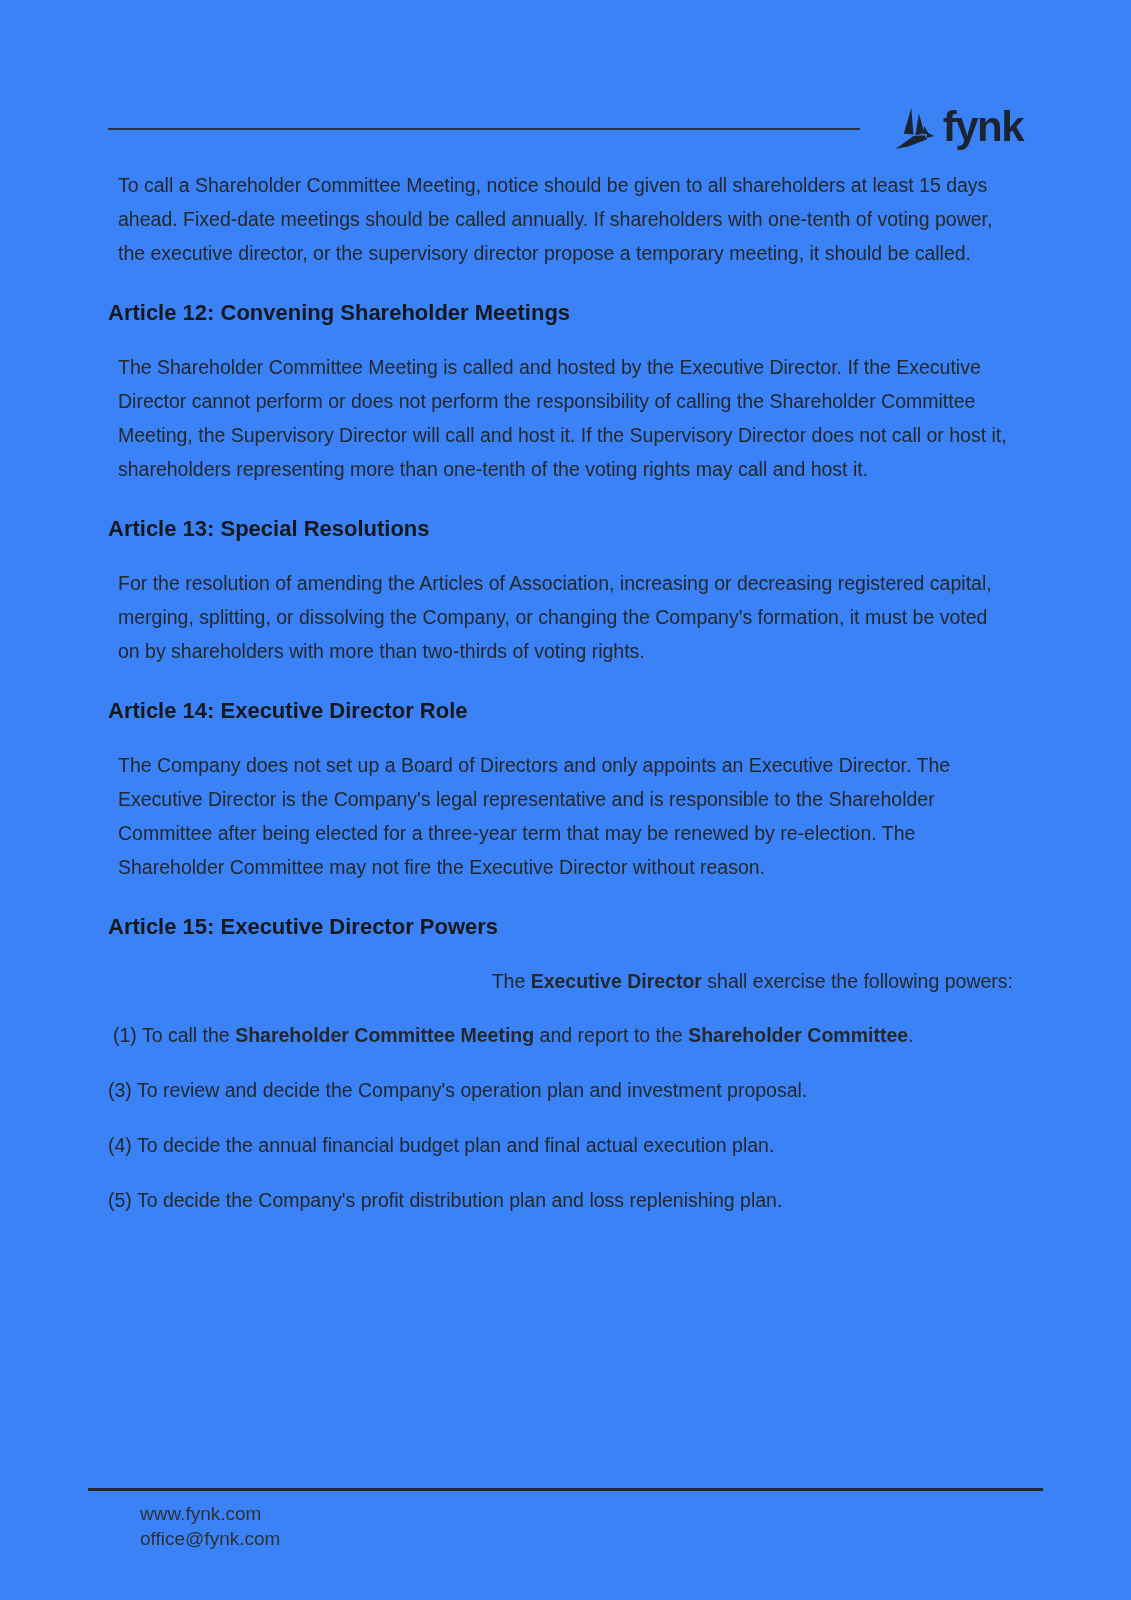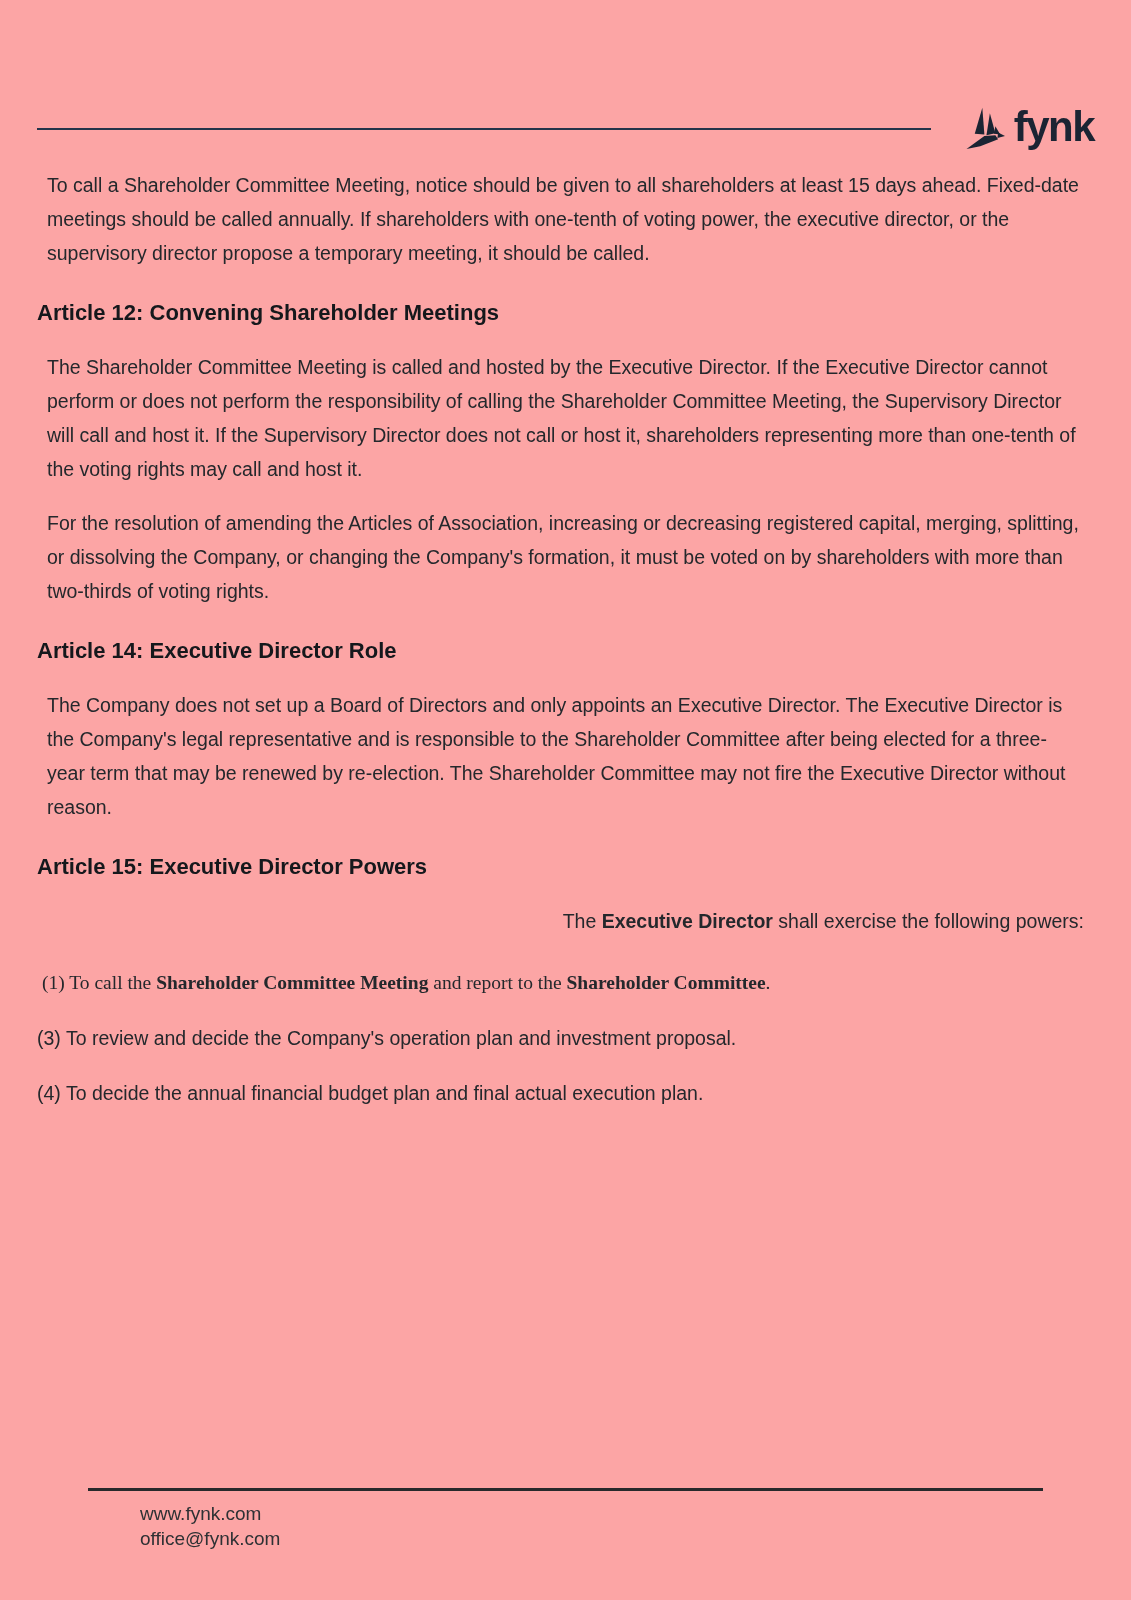--- a/index.html
+++ b/index.html
@@ -1,25 +1,25 @@
 <!DOCTYPE html>
 <html><head>
 <meta charset="utf-8">
 <style>
   html, body { margin: 0; padding: 0; background: #e9e9e9; }
   .page {
     position: relative;
     width: 1131px;
     height: 1600px;
     margin: 0 auto;
-    background: #fca5a5;
+    background: #3b82f6;
     font-family: "Liberation Sans", sans-serif;
     color: #24282c;
     box-sizing: border-box;
-    padding: 0 37px;
+    padding: 0 108px;
     overflow: hidden;
   }
   
   .header {
     margin-top: 104px;
     height: 50px;
     display: flex;
     align-items: center;
   }
   .header-rule {
@@ -60,21 +60,21 @@
   .powers-intro { margin-top: 20px; text-align: right; }
   .powers-list { margin: 0; padding: 0; list-style: none; }
   .powers-item {
     font-size: 19.5px;
     line-height: 34px;
     color: #24282c;
     margin-top: 21px;
     padding-left: 32px;
     text-indent: -32px;
   }
-  .powers-item.first { margin-top: 28px; padding-left: 37px; text-indent: -32px; font-family: Liberation Serif, serif; }
+  .powers-item.first { margin-top: 20px; padding-left: 37px; text-indent: -32px; }
   .bold-run { font-weight: 700; }
   
   .footer {
     position: absolute;
     left: 88px;
     right: 88px;
     top: 1488px;
     border-top: 3px solid #27292b;
   }
   .footer-text {
@@ -111,35 +111,37 @@
   </div>
 
   <p class="doc-paragraph intro-paragraph">To call a Shareholder Committee Meeting, notice should be given to all shareholders at least 15 days ahead. Fixed-date meetings should be called annually. If shareholders with one-tenth of voting power, the executive director, or the supervisory director propose a temporary meeting, it should be called.</p>
 
   <section>
     <h2 class="article-heading">Article 12: Convening Shareholder Meetings</h2>
     <p class="doc-paragraph article-body">The Shareholder Committee Meeting is called and hosted by the Executive Director. If the Executive Director cannot perform or does not perform the responsibility of calling the Shareholder Committee Meeting, the Supervisory Director will call and host it. If the Supervisory Director does not call or host it, shareholders representing more than one-tenth of the voting rights may call and host it.</p>
   </section>
 
   <section>
+    <h2 class="article-heading">Article 13: Special Resolutions</h2>
     <p class="doc-paragraph article-body">For the resolution of amending the Articles of Association, increasing or decreasing registered capital, merging, splitting, or dissolving the Company, or changing the Company's formation, it must be voted on by shareholders with more than two-thirds of voting rights.</p>
   </section>
 
   <section>
     <h2 class="article-heading">Article 14: Executive Director Role</h2>
     <p class="doc-paragraph article-body">The Company does not set up a Board of Directors and only appoints an Executive Director. The Executive Director is the Company's legal representative and is responsible to the Shareholder Committee after being elected for a three-year term that may be renewed by re-election. The Shareholder Committee may not fire the Executive Director without reason.</p>
   </section>
 
   <section>
     <h2 class="article-heading">Article 15: Executive Director Powers</h2>
     <p class="doc-paragraph powers-intro"><span>The </span><span class="bold-run">Executive Director</span><span> shall exercise the following powers:</span></p>
     <ul class="powers-list">
       <li class="powers-item first"><span>(1) To call the </span><span class="bold-run">Shareholder Committee Meeting</span><span> and report to the </span><span class="bold-run">Shareholder Committee</span><span>.</span></li>
       <li class="powers-item"><span>(3) To review and decide the Company's operation plan and investment proposal.</span></li>
       <li class="powers-item"><span>(4) To decide the annual financial budget plan and final actual execution plan.</span></li>
+      <li class="powers-item"><span>(5) To decide the Company's profit distribution plan and loss replenishing plan.</span></li>
     </ul>
   </section>
 
   <div class="footer">
     <div class="footer-text">
       <div>www.fynk.com</div>
       <div>office@fynk.com</div>
     </div>
   </div>
 

